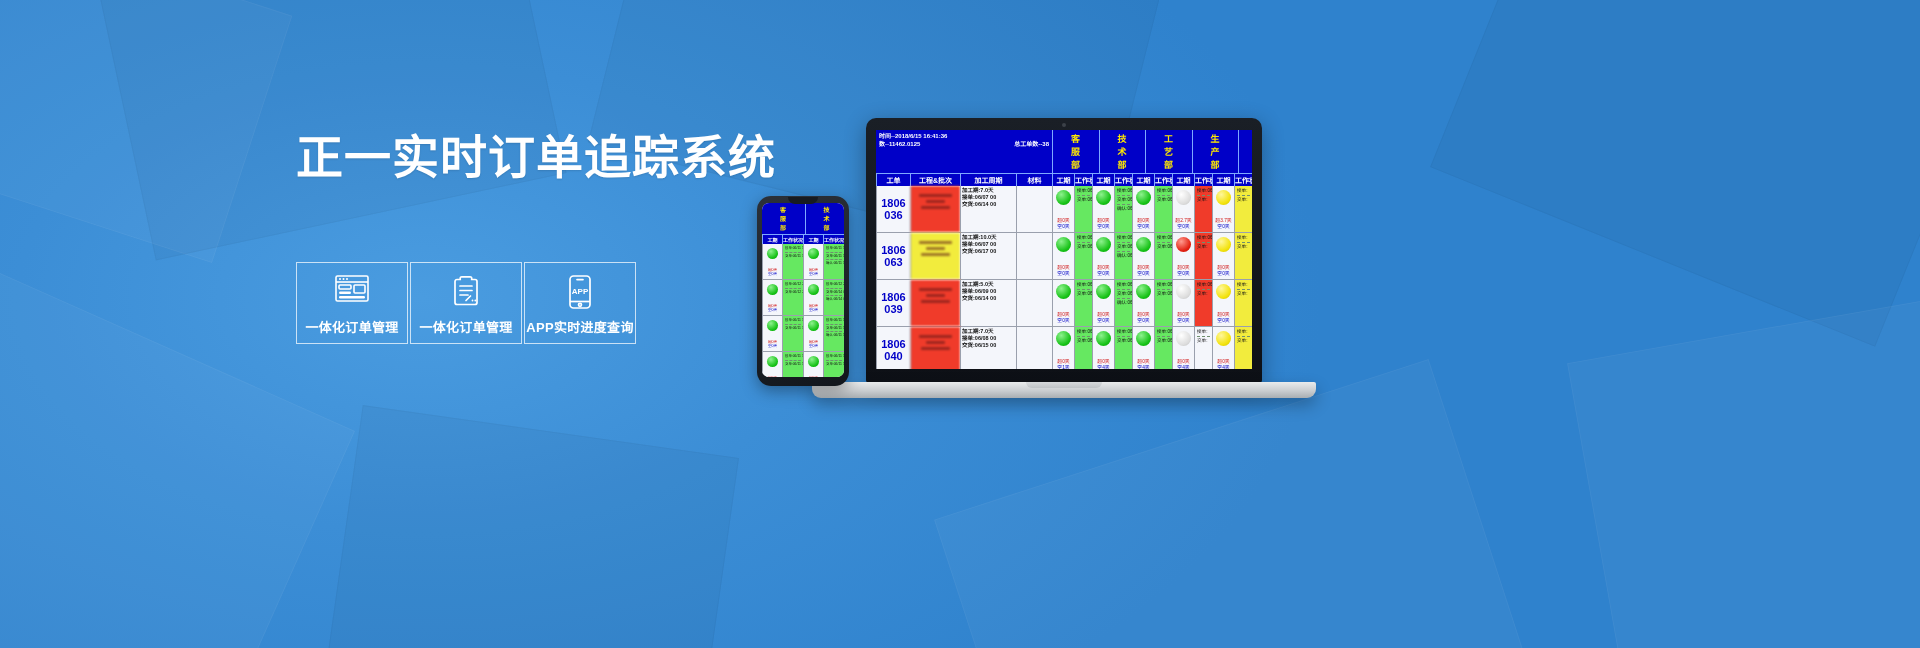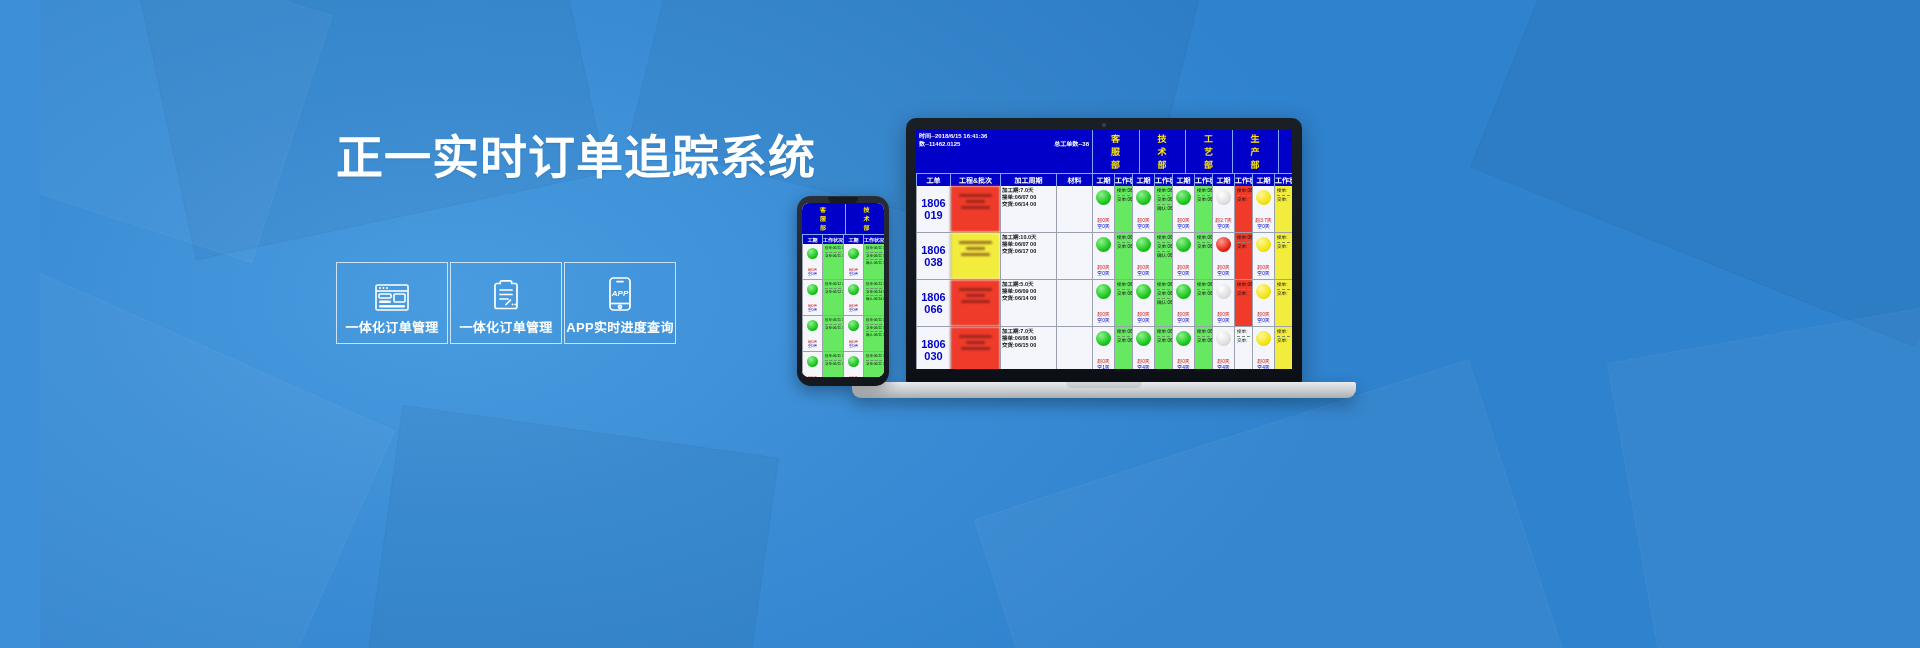--- a/index.html
+++ b/index.html
@@ -10,21 +10,20 @@
     position: relative;
   }
 
   
   #banner {
     position: absolute; inset: 0;
     background:
       radial-gradient(ellipse 900px 520px at 22% 46%, #4a9ce0 0%, #3c8ed6 45%, #2f82cd 100%),
       linear-gradient(135deg, #3f92da 0%, #2e7fc9 100%);
     overflow: hidden;
-    margin-left: 40px;
   }
   .poly {
     position: absolute;
     background: rgba(255,255,255,0.035);
     border: 1px solid rgba(255,255,255,0.045);
   }
   .poly.d { background: rgba(0,0,0,0.035); border-color: rgba(0,0,0,0.03); }
 
   
   #copy {
@@ -57,23 +56,22 @@
     margin-right: 2px;
     display: flex;
     flex-direction: column;
     align-items: center;
     justify-content: center;
     padding-top: 4px;
   }
   .feature:last-child { margin-right: 0; }
   .feature-icon {
     height: 36px;
-    display: flex; align-items: flex-end; justify-content: center;
+    display: flex; align-items: flex-start; justify-content: center;
     margin-bottom: 6px;
-    font-style: italic;
   }
   .feature-icon svg { display: block; }
   .feature-label {
     color: #ffffff;
     font-size: 13px;
     font-weight: bold;
     letter-spacing: 0.3px;
     white-space: nowrap;
   }
 
@@ -334,21 +332,21 @@
               <div class="c" style="flex:1">工作状况</div>
               <div class="c" style="flex:0 0 22px">工期</div>
               <div class="c" style="flex:1">工作状况</div>
             </div>
 
             <div class="dash-body" id="dash-body">
                 <div class="drow" style="height: 47px;">
                   <div class="dcell wo" style="flex: 0 0 34px;">
                     <div>
                       <div>1806</div>
-                      <div>019</div>
+                      <div>036</div>
                     </div>
                   </div>
                   <div class="dcell blurred" style="flex: 0 0 50px; background: rgb(240, 59, 42);">
                     <div class="blur-lines">
                       <i style="width:80%"></i>
                       <i style="width:45%"></i>
                       <i style="width:70%"></i>
                     </div>
                   </div>
                   <div class="dcell cycle" style="flex: 0 0 56px;">
@@ -417,21 +415,21 @@
                   <div class="dcell status" style="flex: 1 1 0%; background: rgb(242, 236, 61);">
                     <div class="line">接单:</div>
                     <div class="sep"></div>
                     <div class="line">交单:</div>
                   </div>
                 </div>
                 <div class="drow" style="height: 47px;">
                   <div class="dcell wo" style="flex: 0 0 34px;">
                     <div>
                       <div>1806</div>
-                      <div>038</div>
+                      <div>063</div>
                     </div>
                   </div>
                   <div class="dcell blurred" style="flex: 0 0 50px; background: rgb(242, 236, 61);">
                     <div class="blur-lines">
                       <i style="width:80%"></i>
                       <i style="width:45%"></i>
                       <i style="width:70%"></i>
                     </div>
                   </div>
                   <div class="dcell cycle" style="flex: 0 0 56px;">
@@ -500,21 +498,21 @@
                   <div class="dcell status" style="flex: 1 1 0%; background: rgb(242, 236, 61);">
                     <div class="line">接单:</div>
                     <div class="sep"></div>
                     <div class="line">交单:</div>
                   </div>
                 </div>
                 <div class="drow" style="height: 47px;">
                   <div class="dcell wo" style="flex: 0 0 34px;">
                     <div>
                       <div>1806</div>
-                      <div>066</div>
+                      <div>039</div>
                     </div>
                   </div>
                   <div class="dcell blurred" style="flex: 0 0 50px; background: rgb(240, 59, 42);">
                     <div class="blur-lines">
                       <i style="width:80%"></i>
                       <i style="width:45%"></i>
                       <i style="width:70%"></i>
                     </div>
                   </div>
                   <div class="dcell cycle" style="flex: 0 0 56px;">
@@ -583,21 +581,21 @@
                   <div class="dcell status" style="flex: 1 1 0%; background: rgb(242, 236, 61);">
                     <div class="line">接单:</div>
                     <div class="sep"></div>
                     <div class="line">交单:</div>
                   </div>
                 </div>
                 <div class="drow" style="height: 47px;">
                   <div class="dcell wo" style="flex: 0 0 34px;">
                     <div>
                       <div>1806</div>
-                      <div>030</div>
+                      <div>040</div>
                     </div>
                   </div>
                   <div class="dcell blurred" style="flex: 0 0 50px; background: rgb(240, 59, 42);">
                     <div class="blur-lines">
                       <i style="width:80%"></i>
                       <i style="width:45%"></i>
                       <i style="width:70%"></i>
                     </div>
                   </div>
                   <div class="dcell cycle" style="flex: 0 0 56px;">

